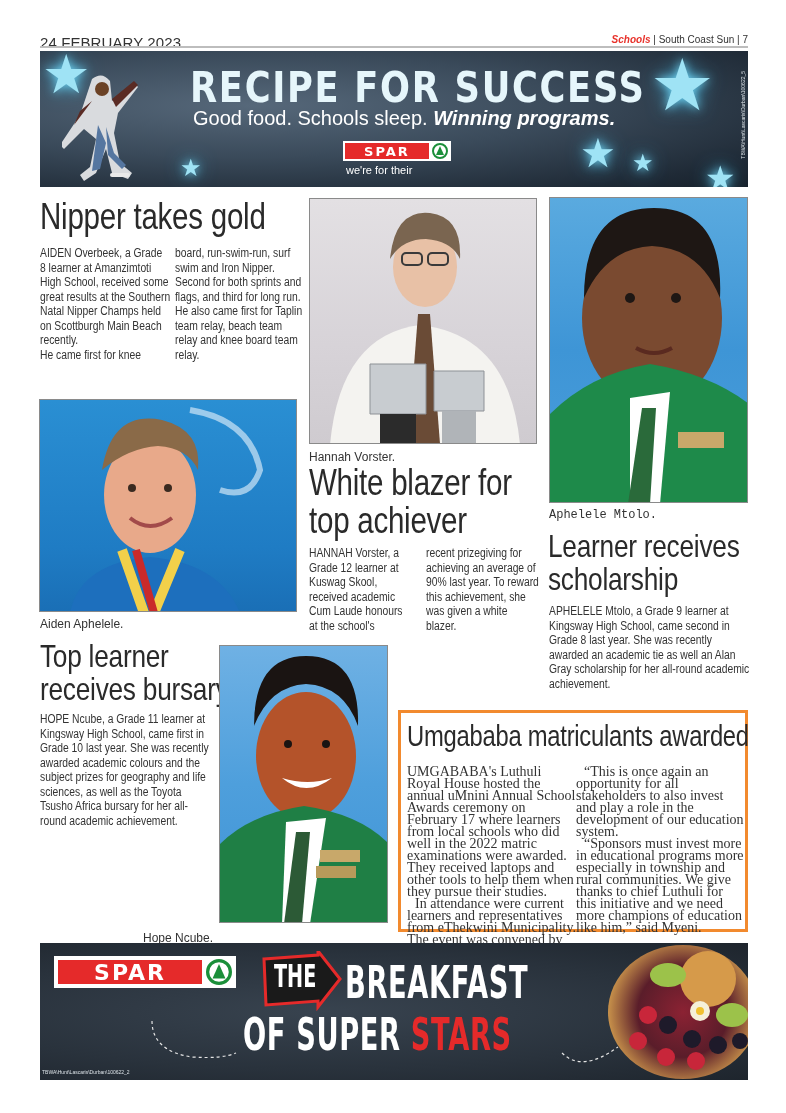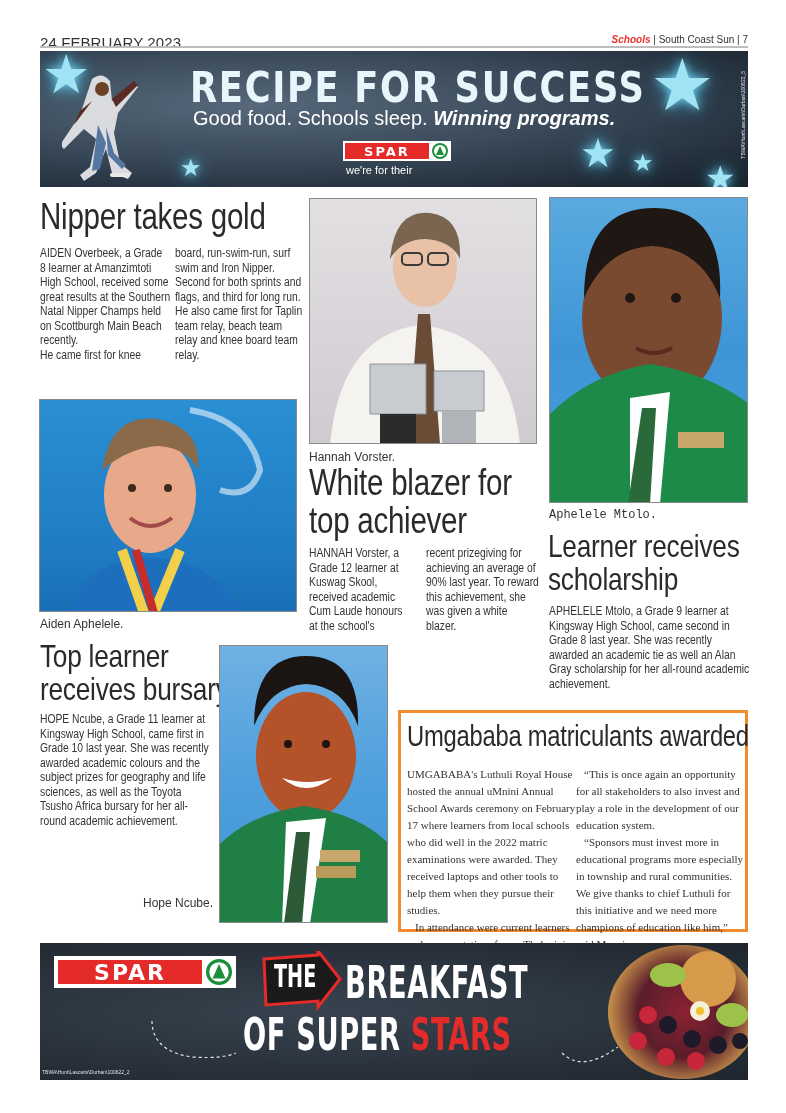--- a/index.html
+++ b/index.html
@@ -64,27 +64,27 @@
 
   .wb-h { left: 309px; top: 464px; font-size: 36px; line-height: 38px; }
   .wb-c1 { left: 309px; top: 546px; width: 118px; }
   .wb-c2 { left: 426px; top: 546px; width: 132px; }
 
   .lr-h { left: 548px; top: 530px; font-size: 32px; line-height: 33px; }
   .lr-body { left: 549px; top: 604px; width: 234px; }
 
   .tl-h { left: 40px; top: 640px; font-size: 32px; line-height: 33px; }
   .tl-body { left: 40px; top: 712px; width: 200px; }
-  .hope-cap { left: 143px; top: 896px; }
+  .hope-cap { left: 143px; top: 931px; }
   .hope-photo { left: 219px; top: 645px; width: 169px; height: 278px;
     background: linear-gradient(180deg, #6fb1e4 0%, #4e9fdc 50%, #3f93d5 100%); }
 
   .umg-box { left: 398px; top: 710px; width: 350px; height: 222px; border: 3px solid #f28a2e; background: #fff; }
   .umg-h { left: 407px; top: 720px; font-size: 29px; }
-  .umg-col { font-family: "Liberation Serif", serif; font-size: 11px; line-height: 17px; color: #333; }
+  .umg-col { font-family: "Liberation Serif", serif; font-size: 14px; line-height: 12px; color: #333; }
   .umg-c1 { left: 407px; top: 766px; width: 170px; }
   .umg-c2 { left: 576px; top: 766px; width: 170px; }
   .indent { text-indent: 8px; display: block; }
 
   
   .spar-big { left: 14px; top: 13px; width: 182px; height: 32px; }
   .spar-big .word { width: 144px; height: 24px; margin-left: 4px; font-size: 22px; }
   .spar-big .tree { width: 34px; height: 32px; }
   .the-arrow { left: 222px; top: 8px; width: 80px; height: 60px; }
   .bk-1 { left: 305px; top: 14px; font-family: "DejaVu Sans", sans-serif; font-weight: bold; font-size: 44px; color: #fff;

